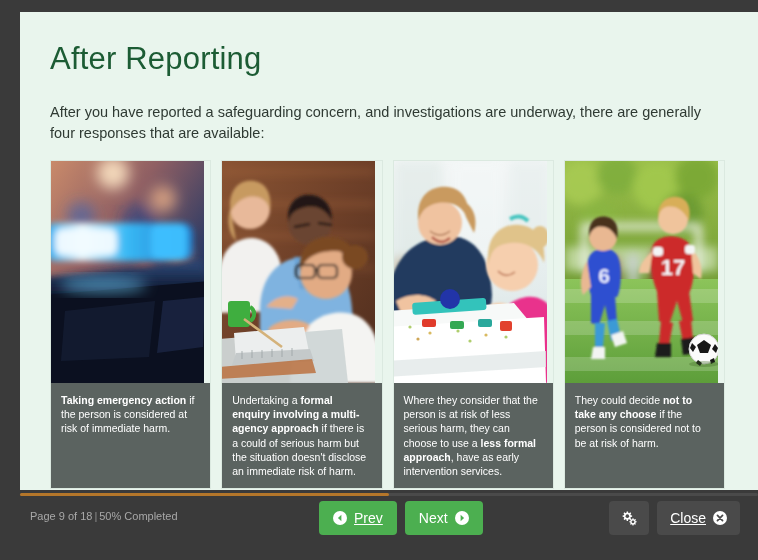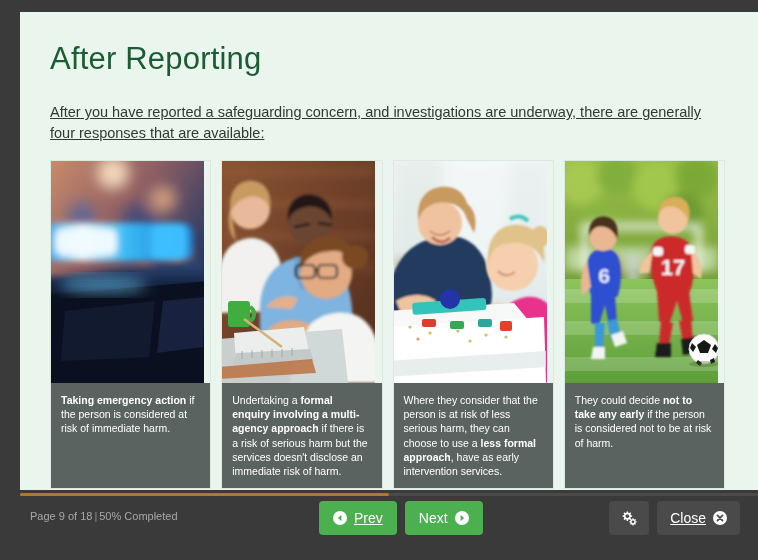--- a/index.html
+++ b/index.html
@@ -49,21 +49,20 @@
     margin: 0 0 26px 0;
     line-height: 1.1;
   }
 
   .slide-intro {
     color: #2f3a33;
     font-size: 14.5px;
     line-height: 1.45;
     width: 660px;
     margin: 12px 0 16px 0;
-    text-decoration: underline;
   }
 
   
   .card-row {
     display: flex;
     gap: 10px;
     width: 675px;
   }
 
   .card {
@@ -319,21 +318,21 @@
               <g stroke="#9aa2a3" stroke-width="1" opacity="0.8">
                 <path d="M20 190 v8 M30 189 v8 M40 189 v8 M50 188 v8 M60 188 v8 M70 187 v8"></path>
               </g>
               <rect x="6" y="140" width="22" height="26" rx="3" fill="#3fae3f"></rect>
               <path d="M28 146 a8 8 0 0 1 0 14" fill="none" stroke="#3fae3f" stroke-width="4"></path>
               <path d="M22 158 L60 186" stroke="#d4b27a" stroke-width="2.6"></path>
               <path d="M-4 206 L90 198 L94 212 L-4 218 Z" fill="#b8642c" opacity="0.75"></path>
             </svg>
           </div>
           <div class="card-caption">
-            <span>Undertaking a </span><b>formal enquiry involving a multi-agency approach</b><span> if there is a risk of serious harm but the services doesn't disclose an immediate risk of harm.</span>
+            <span>Undertaking a </span><b>formal enquiry involving a multi-agency approach</b><span> if there is a could of serious harm but the situation doesn't disclose an immediate risk of harm.</span>
           </div>
         </div>
 
         <div class="card">
           <div class="card-photo">
             <svg viewBox="0 0 153 222" preserveAspectRatio="xMidYMid slice" aria-hidden="true">
               <defs>
                 <linearGradient id="p3bg" x1="0" y1="0" x2="0" y2="1">
                   <stop offset="0%" stop-color="#f3f6f6"></stop>
                   <stop offset="60%" stop-color="#e3ecec"></stop>
@@ -483,21 +482,21 @@
                 <path d="M139 179 l7 5 -3 8 -8 0 -3 -8 Z"></path>
                 <path d="M127 182 l4 4 -3 5 -3 -4 Z"></path>
                 <path d="M150 183 l3 4 -2 5 -4 -4 Z"></path>
                 <path d="M133 199 l4 3 -2 3 -4 -3 Z"></path>
                 <path d="M145 199 l4 -2 1 4 -4 2 Z"></path>
               </g>
               <ellipse cx="139" cy="203" rx="15" ry="3" fill="#3f6b26" opacity="0.35"></ellipse>
             </svg>
           </div>
           <div class="card-caption">
-            <span>They could decide </span><b>not to take any early</b><span> if the person is considered not to be at risk of harm.</span>
+            <span>They could decide </span><b>not to take any choose</b><span> if the person is considered not to be at risk of harm.</span>
           </div>
         </div>
 
       </div>
     </div>
   </div>
 
   <div class="controlbar">
     <div class="progress-track">
       <div class="progress-fill" id="progressFill" style="width: 50%;"></div>

